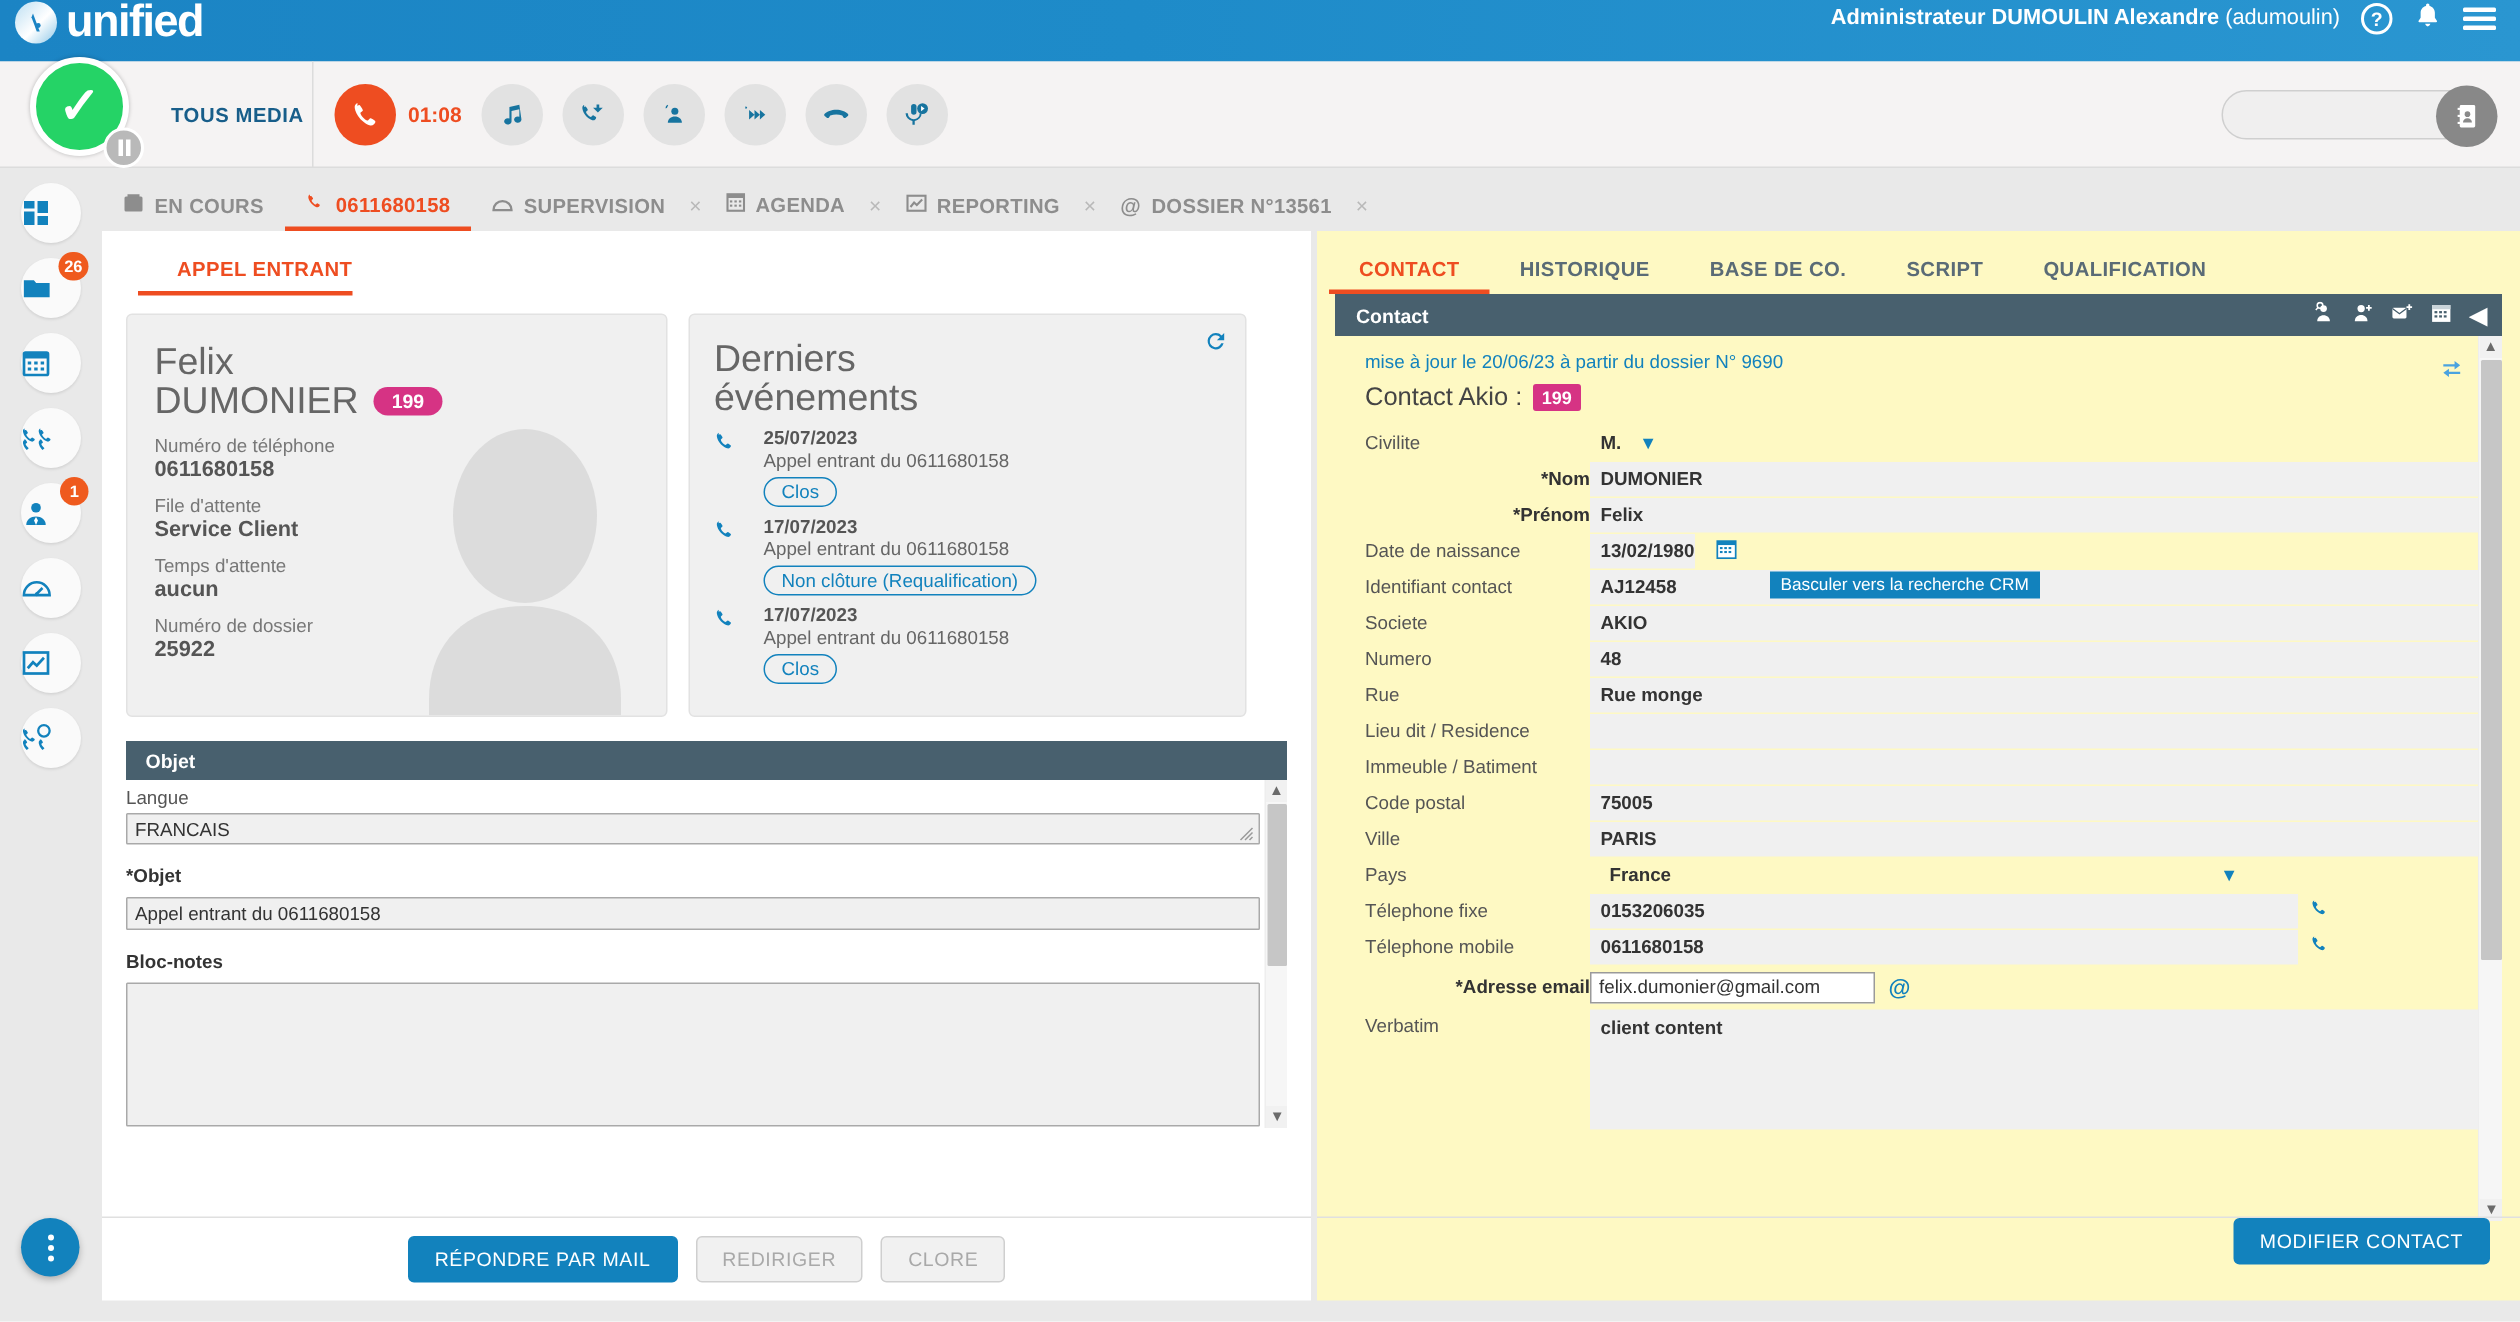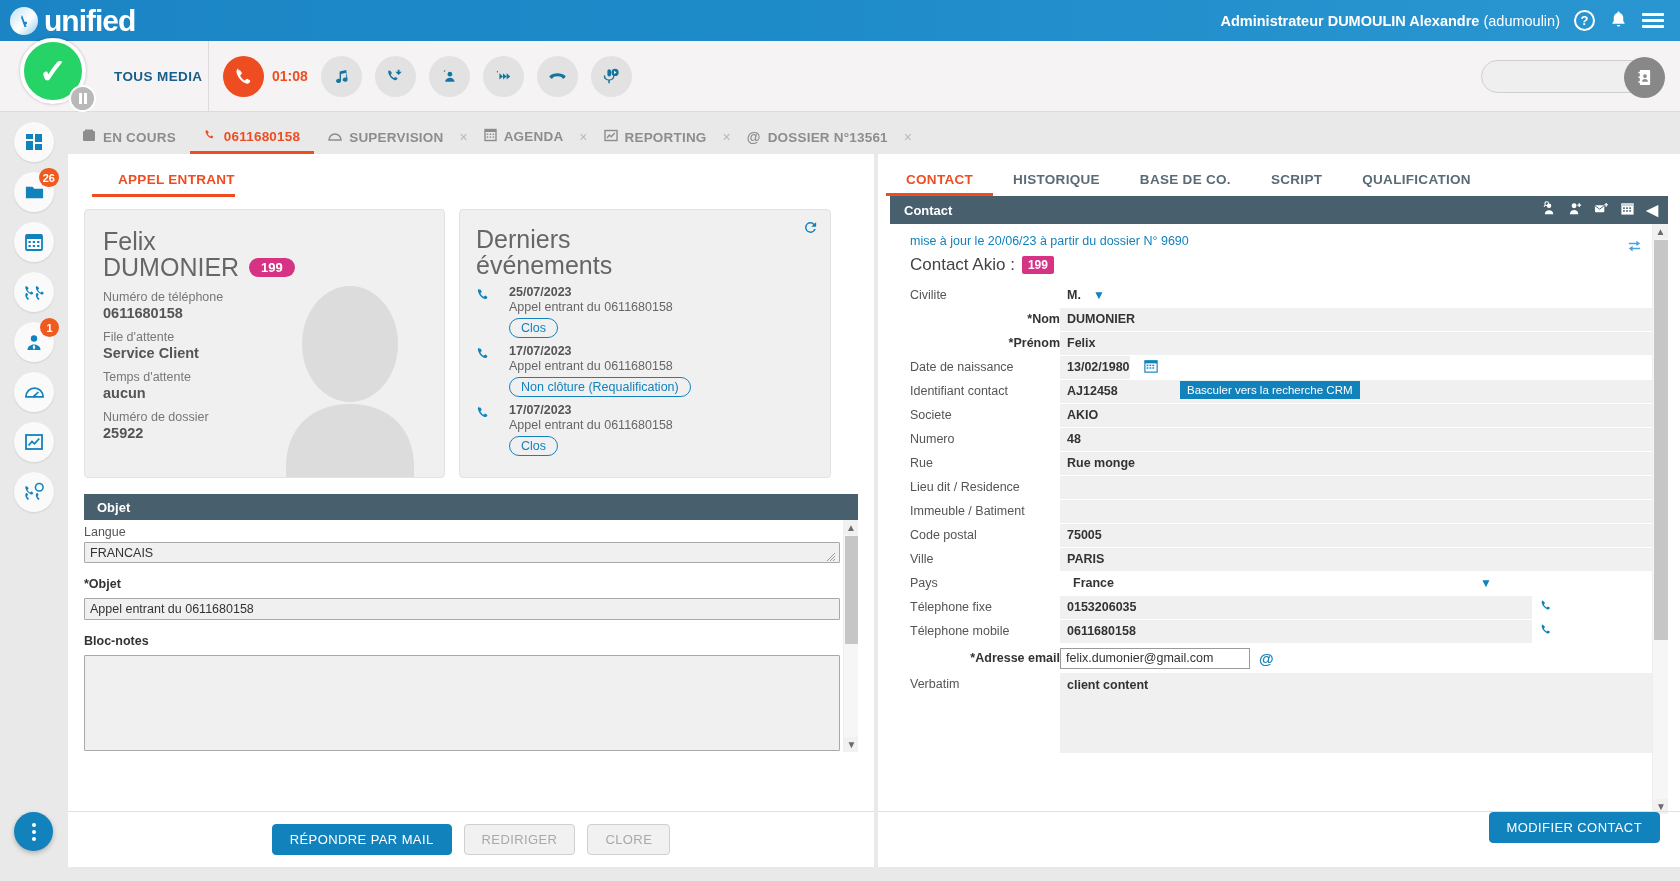--- a/index.html
+++ b/index.html
@@ -9,21 +9,21 @@
     overflow: hidden;
     font-family: "Liberation Sans", sans-serif;
     background: #ffffff;
   }
   .app { position: relative; width: 1680px; height: 881px; background:#e9e9e9; }
 
   
   .topbar {
     position:absolute; left:0; top:0; width:1680px; height:41px;
     background: linear-gradient(to right, #1b84c4 0%, #1e8bc9 45%, #2a96d1 100%);
-    display:flex; align-items:center;
+    display:flex; align-items:flex-start;
   }
   .brand { display:flex; align-items:center; padding-left:10px; }
   .brand-mark {
     width:28px; height:28px; border-radius:50%;
     background: linear-gradient(135deg,#bcdff2 0%, #ffffff 55%, #8ec8e8 100%);
     display:flex; align-items:center; justify-content:center;
     font-size:17px; color:#1b84c4; font-weight:bold; font-style:italic;
     margin-right:6px;
   }
   .brand-text { color:#fff; font-size:30px; font-weight:bold; letter-spacing:-1px; line-height:1; }
@@ -91,21 +91,21 @@
   }
 
   
   .sidebar {
     position:absolute; left:0; top:112px; width:68px; height:769px;
     background:#e9e9e9;
   }
   .side-ic {
     position:relative; margin:10px auto 0 auto;
     width:40px;height:40px;border-radius:50%;background:#fafafa;
-    display:flex;align-items:center;justify-content:center;
+    display:flex;align-items:center;justify-content:flex-start;
     color:#1282bd; font-size:20px;
     box-shadow:0 1px 2px rgba(0,0,0,.10);
   }
   .side-badge {
     position:absolute; right:-5px; top:-4px;
     min-width:19px;height:19px;border-radius:10px;background:#ef5a1e;
     color:#fff;font-size:11px;font-weight:bold;
     display:flex;align-items:center;justify-content:center; padding:0 4px;
   }
   .fab {
@@ -135,21 +135,21 @@
   .content {
     position:absolute; left:68px; top:154px; width:1612px; height:727px;
     background:#e9e9e9;
   }
   .panel-left {
     position:absolute; left:0; top:0; width:806px; height:713px;
     background:#fff;
   }
   .panel-right {
     position:absolute; left:810px; top:0; width:802px; height:713px;
-    background:#ffffff;
+    background:#fef9c3;
   }
 
   
   .sec-title {
     font-size:13.5px;font-weight:bold;color:#ee4d21;letter-spacing:.3px;
     padding:18px 0 7px 26px; display:inline-block; border-bottom:3px solid #ee4d21;
     margin-left:24px;
   }
   .cards { display:flex; gap:14px; padding:12px 16px 0 16px; }
   .card {

